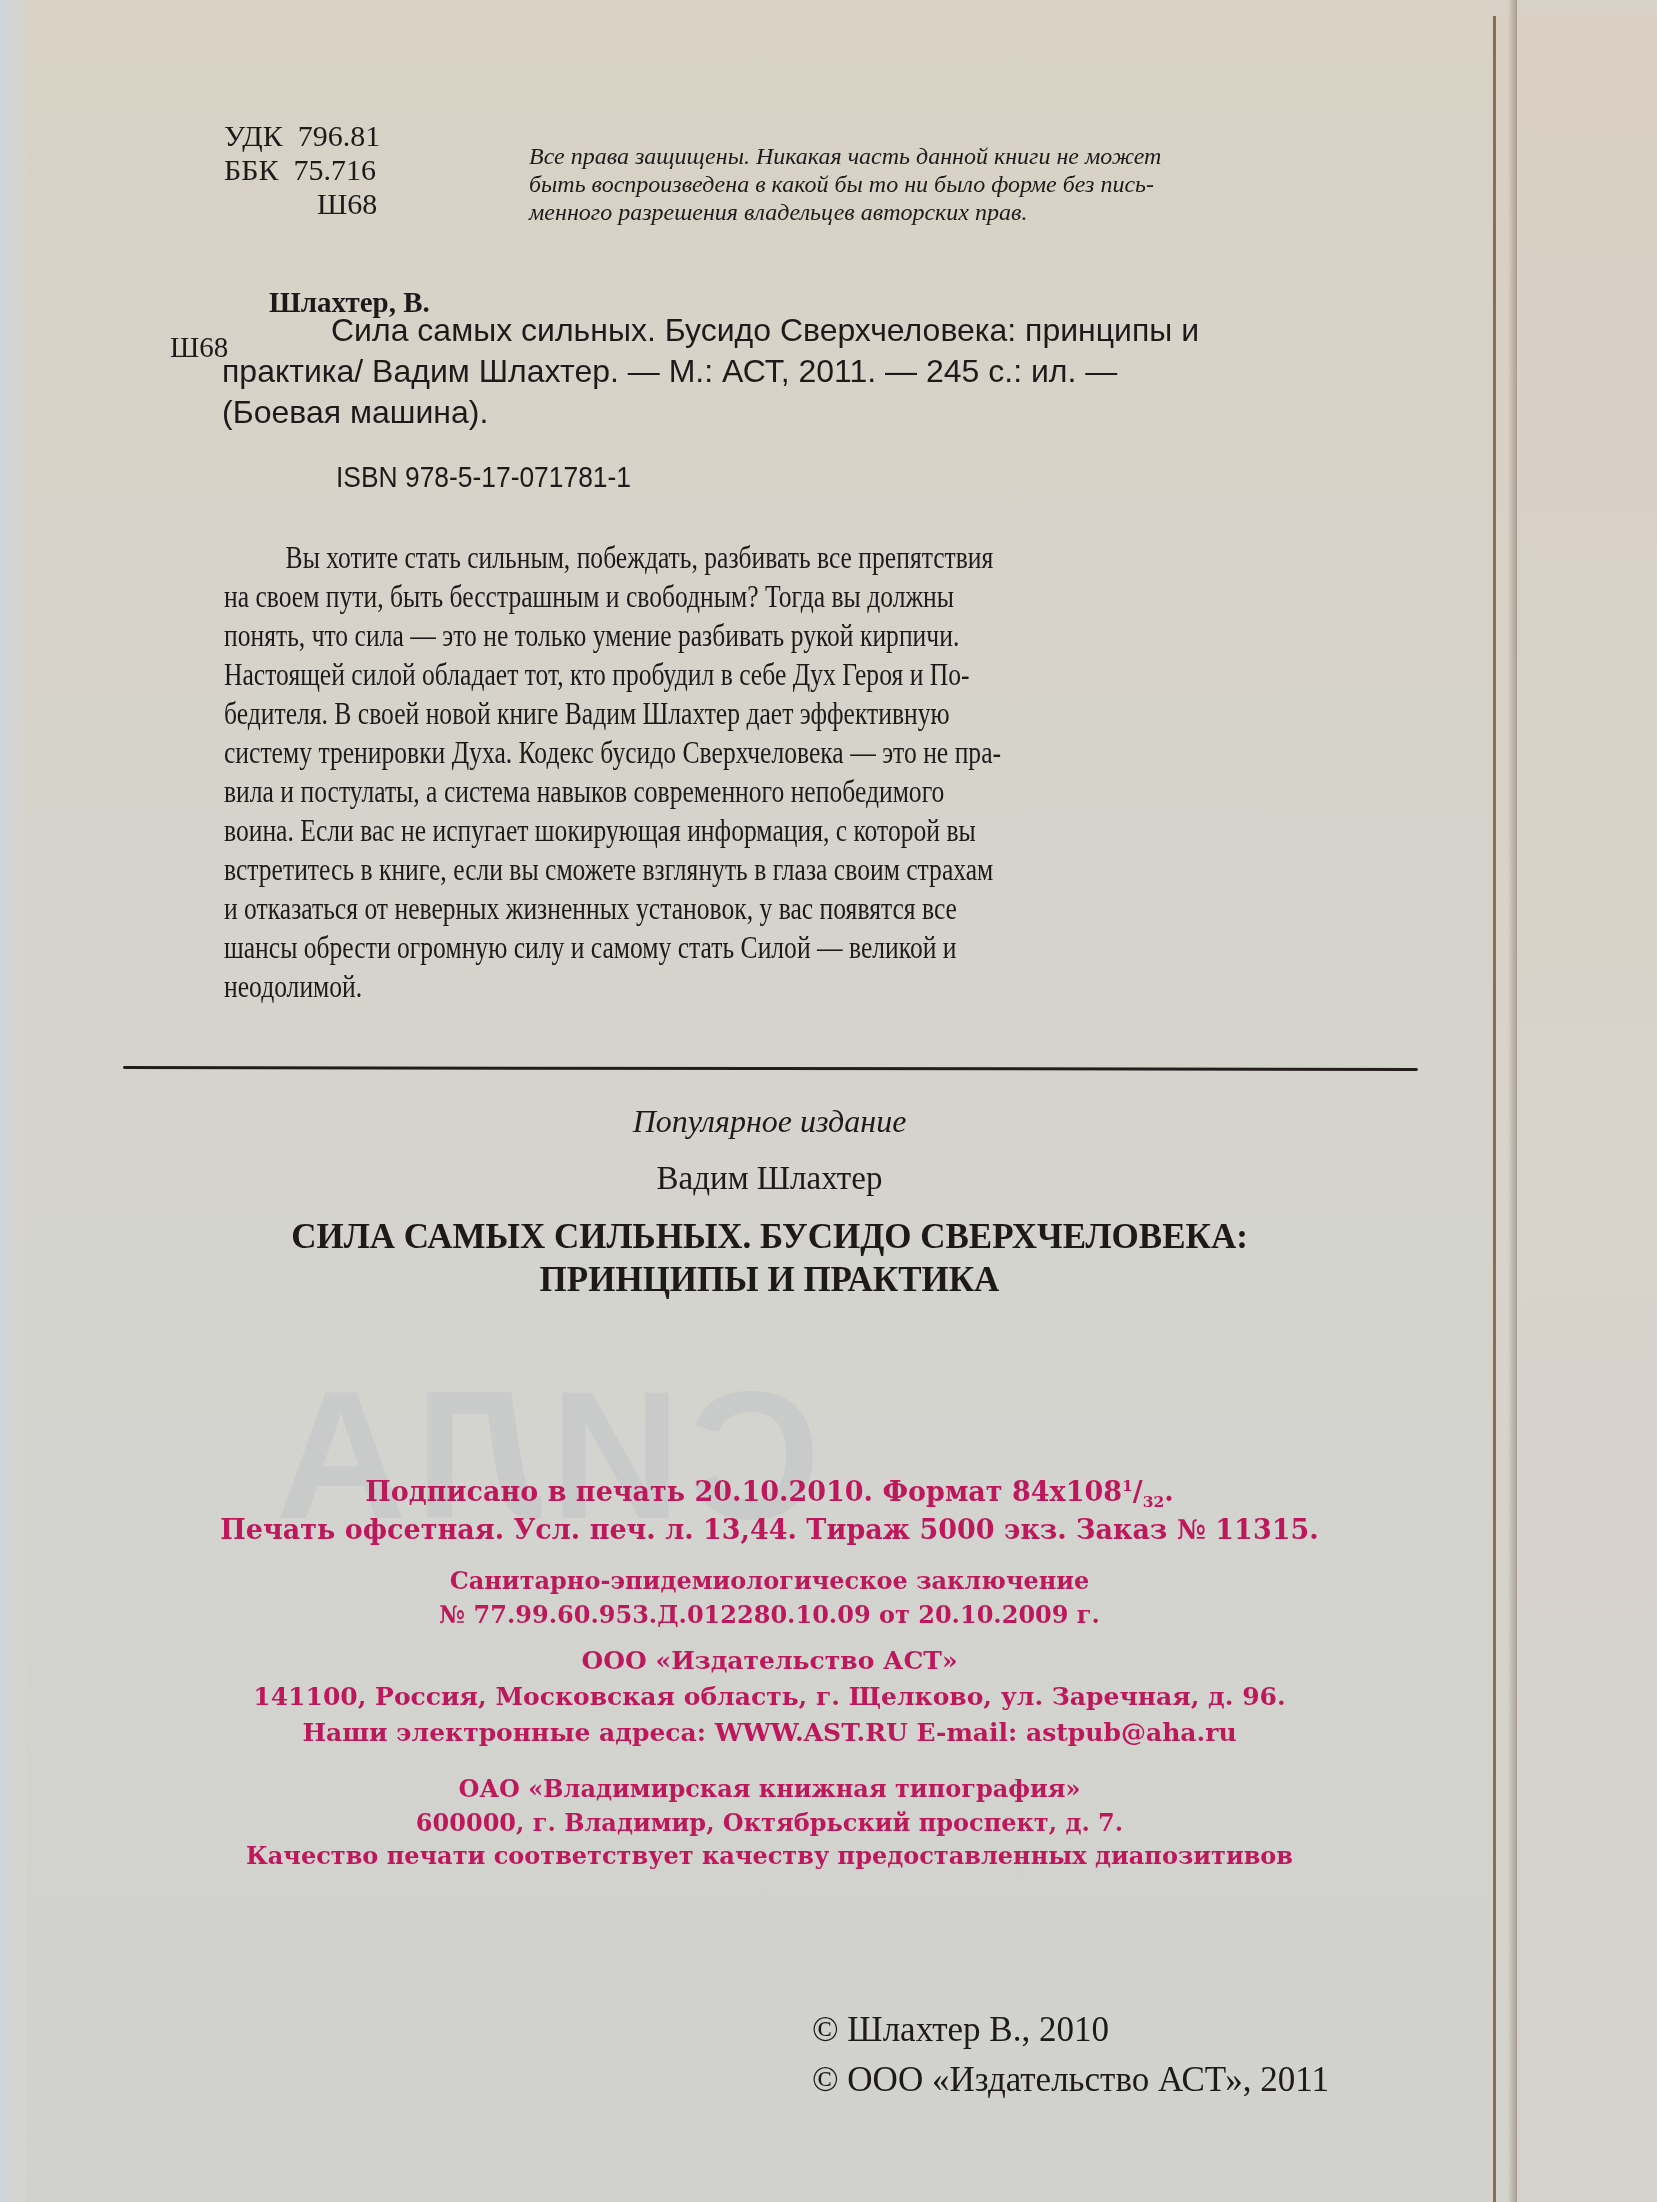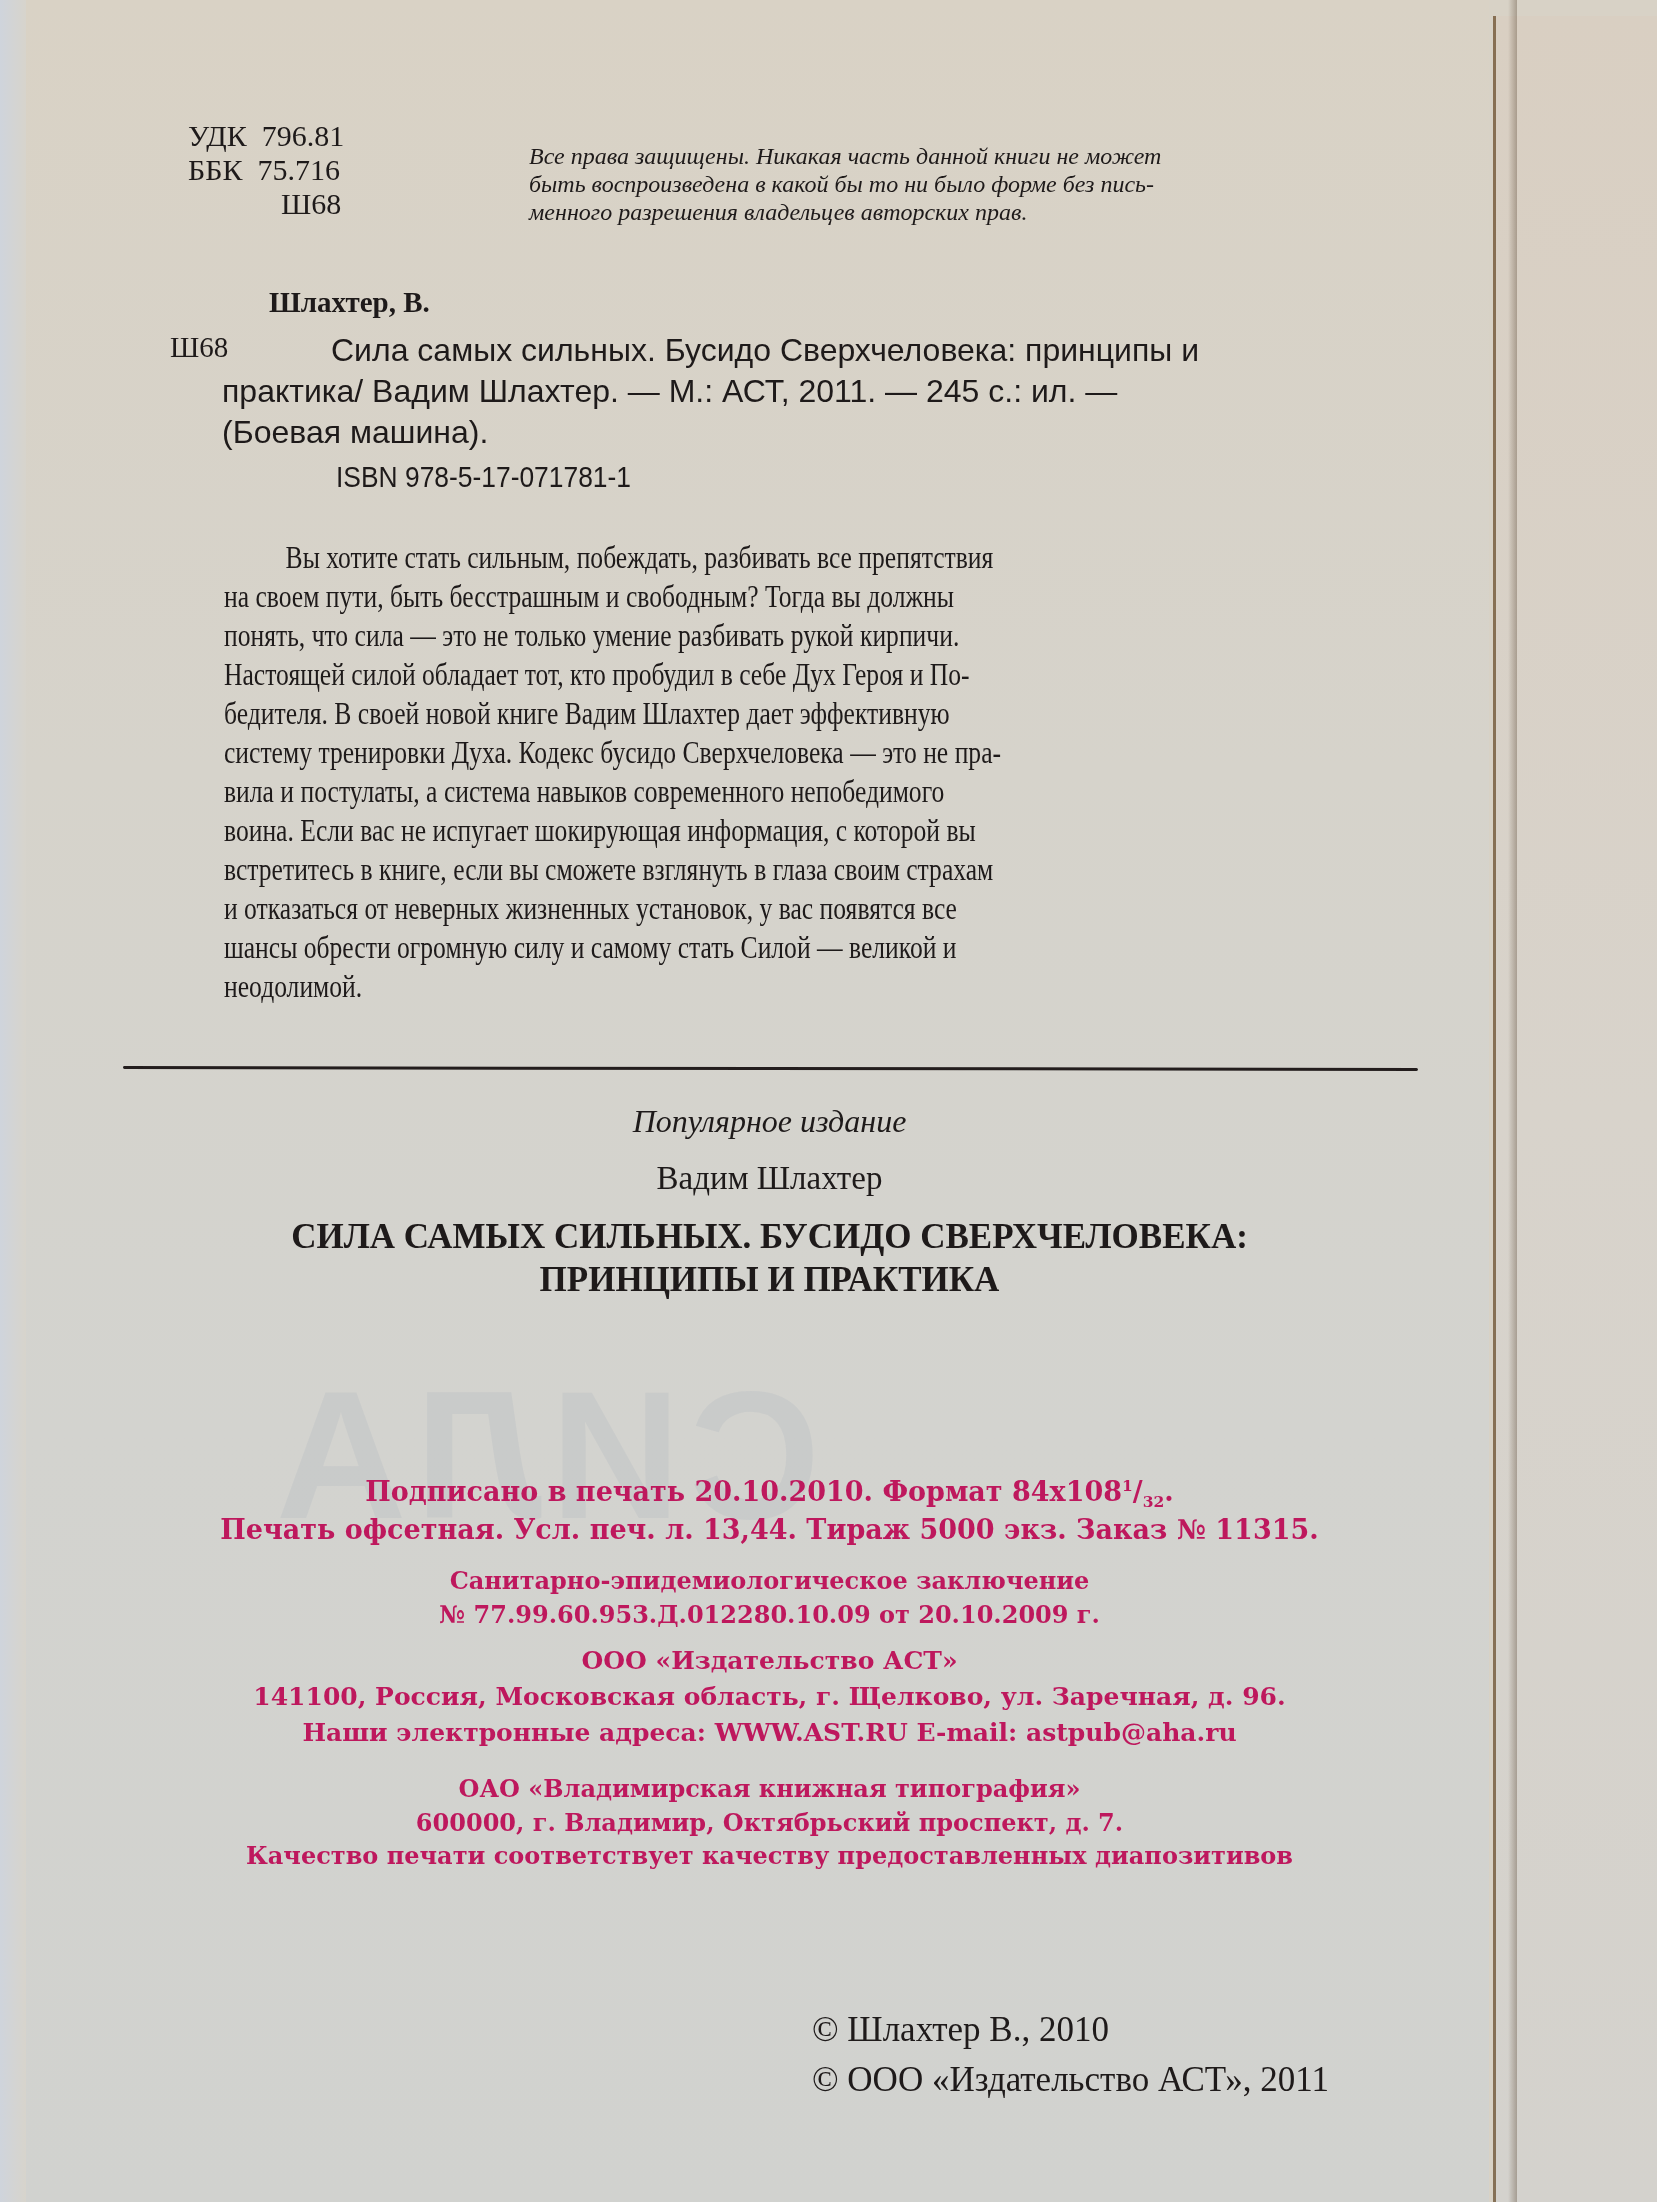--- a/index.html
+++ b/index.html
@@ -46,36 +46,36 @@
       font-weight: bold;
       font-size: 181px;
       letter-spacing: 8.6px;
       color: rgba(120,140,170,0.10);
       transform: scaleX(-1);
     }
     .abs { position: absolute; }
 
     
     .codes { left: 188px; top: 119px; font-size: 30px; line-height: 34px; }
-    .codes .row { white-space: pre; }
+    .codes .row { white-space: pre; margin-left: 36px; }
     .codes .indent { padding-left: 93px; }
 
     
     .rights {
       left: 529px; top: 127px; width: 826px;
       font-style: italic; font-size: 24px; line-height: 28px;
       text-align: left;
       margin-top: 15px;
     }
 
     
     .bib-author { left: 269px; top: 286px; font-size: 29px; font-weight: bold; }
     .bib-code { left: 170px; top: 331px; font-size: 29px; }
     .bib-text {
-      left: 331px; top: 330px; width: 1024px;
+      left: 331px; top: 310px; width: 1024px;
       font-size: 32px; line-height: 41px;
       font-family: "Liberation Sans Narrow", "Liberation Sans", sans-serif;
       font-stretch: condensed;
     }
     .bib-text .line { white-space: nowrap; display: block; }
     .bib-text .line.indent0 { margin-left: -109px; }
     .isbn {
       left: 336px; top: 460px; font-size: 30px;
       font-family: "Liberation Sans", sans-serif;
       transform: scaleX(0.88); transform-origin: left;

